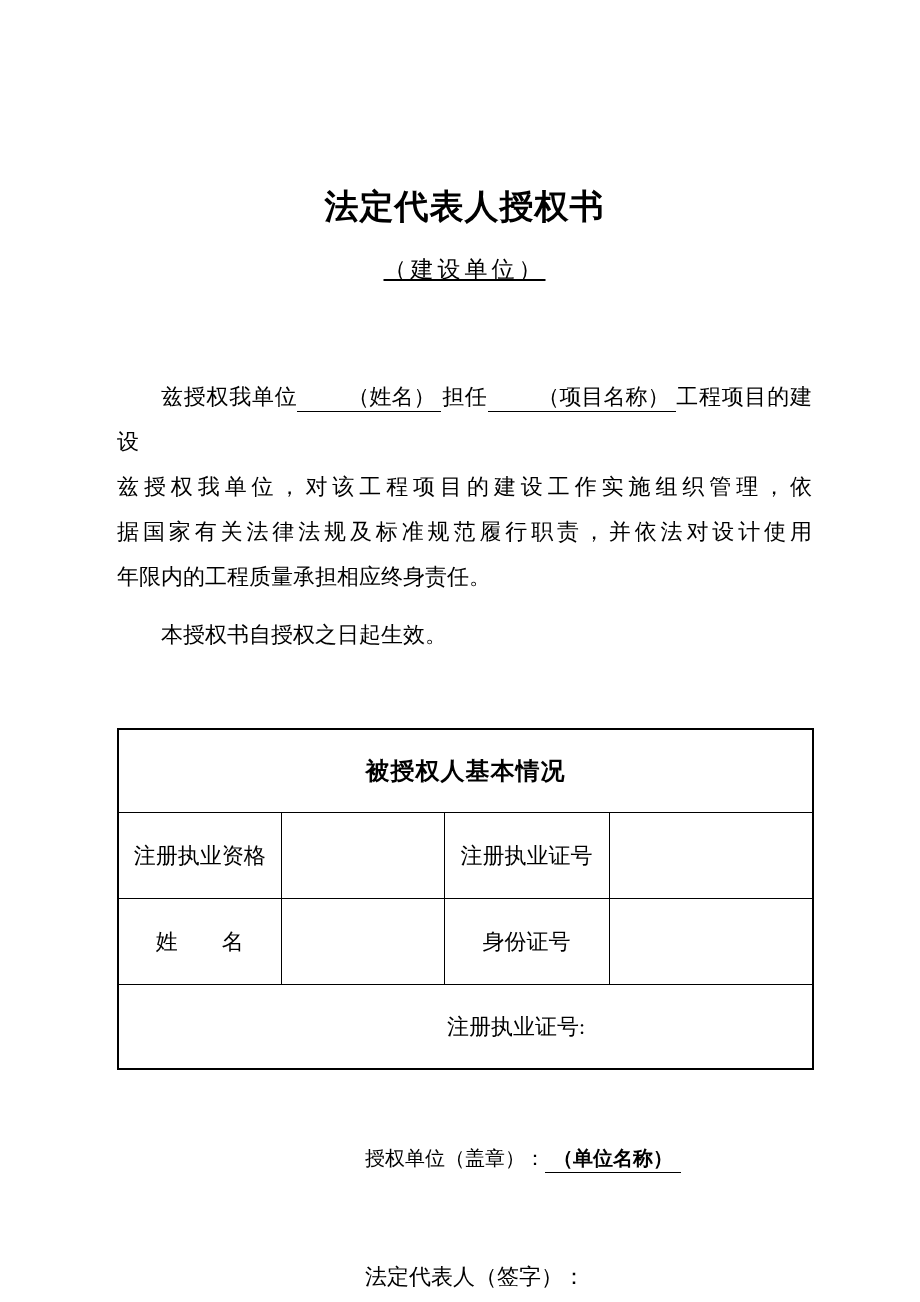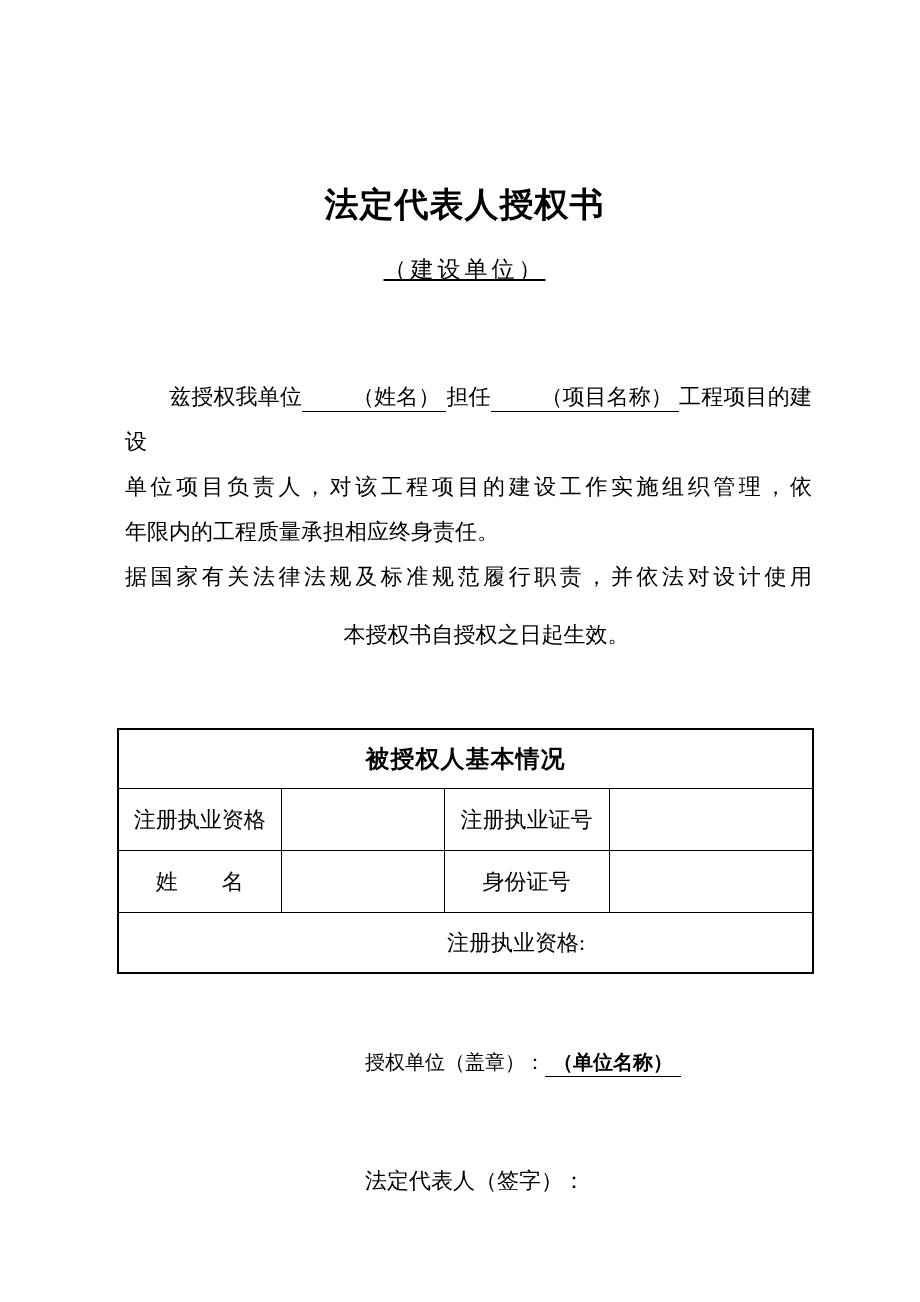--- a/index.html
+++ b/index.html
@@ -18,64 +18,62 @@
     padding: 186px 108px 0 117px; 
     overflow: hidden;
   }
   .doc-title {
     margin: 0;
     text-align: center;
     font-size: 34px;
     font-weight: bold;
     line-height: 42px;
     letter-spacing: 1px;
-    font-family: Liberation Mono, monospace;
   }
   .doc-subtitle {
     margin: 28px 0 0 0;
     text-align: center;
     font-size: 23px;
     line-height: 28px;
     letter-spacing: 4px;
     text-decoration: underline;
   }
-  .body-para { margin: 90px 0 0 8px; font-size: 22px; }
+  .body-para { margin: 90px 0 0 0; font-size: 22px; }
   .jline {
     line-height: 45px;
     text-align: justify;
     text-align-last: justify;
   }
   .jline.first { text-indent: 44px; }
   .jline.last { text-align: left; text-align-last: left; }
   .para2 {
     margin: 13px 0 0 0;
     font-size: 22px;
     line-height: 45px;
     text-indent: 44px;
-    text-align: center;
   }
   .blank {
     display: inline-block;
     padding: 0 6px;
     border-bottom: 1.5px solid #000;
     line-height: 28px;
   }
   table.auth-table {
     margin-top: 71px;
     width: 695px;
     table-layout: fixed;
     border-collapse: collapse;
     border: 2px solid #000;
   }
   table.auth-table td {
     border: 1px solid #000;
     font-size: 22px;
     text-align: center;
     vertical-align: middle;
-    padding: 0;
+    padding: 12px;
     overflow: hidden;
   }
   tr.hdr-row td {
     height: 58px;
     font-size: 24px;
     font-weight: bold;
     letter-spacing: 1px;
   }
   tr.data-row td { height: 61px; }
   tr.sign-row td {
@@ -113,23 +111,23 @@
 <div class="page">
 
   <h1 class="doc-title">法定代表人授权书</h1>
 
   <div class="doc-subtitle">（建设单位）</div>
 
   <div class="body-para">
     <div class="jline first">
       <span>兹授权我单位</span><span class="blank">（姓名）</span><span>担任</span><span class="blank">（项目名称）</span><span>工程项目的建设</span>
     </div>
-    <div class="jline">单位项目负责人，对该工程项目的建设工作实施组织管理，依</div>
+    <div class="jline">兹授权我单位，对该工程项目的建设工作实施组织管理，依</div>
+    <div class="jline">据国家有关法律法规及标准规范履行职责，并依法对设计使用</div>
     <div class="jline last">年限内的工程质量承担相应终身责任。</div>
-    <div class="jline">据国家有关法律法规及标准规范履行职责，并依法对设计使用</div>
   </div>
 
   <div class="para2">本授权书自授权之日起生效。</div>
 
   <table class="auth-table">
     <colgroup>
       <col class="col-label1">
       <col class="col-value1">
       <col class="col-label2">
       <col class="col-value2">
@@ -144,21 +142,21 @@
         <td>注册执业证号</td>
         <td></td>
       </tr>
       <tr class="data-row">
         <td>姓　　名</td>
         <td></td>
         <td>身份证号</td>
         <td></td>
       </tr>
       <tr class="sign-row">
-        <td colspan="4">注册执业资格:</td>
+        <td colspan="4">注册执业证号:</td>
       </tr>
     </tbody>
   </table>
 
   <div class="seal-line">
     <span>授权单位（盖章）：</span><span class="seal-blank">（单位名称）</span>
   </div>
 
   <div class="legal-line">
     <span>法定代表人（签字）：</span>

